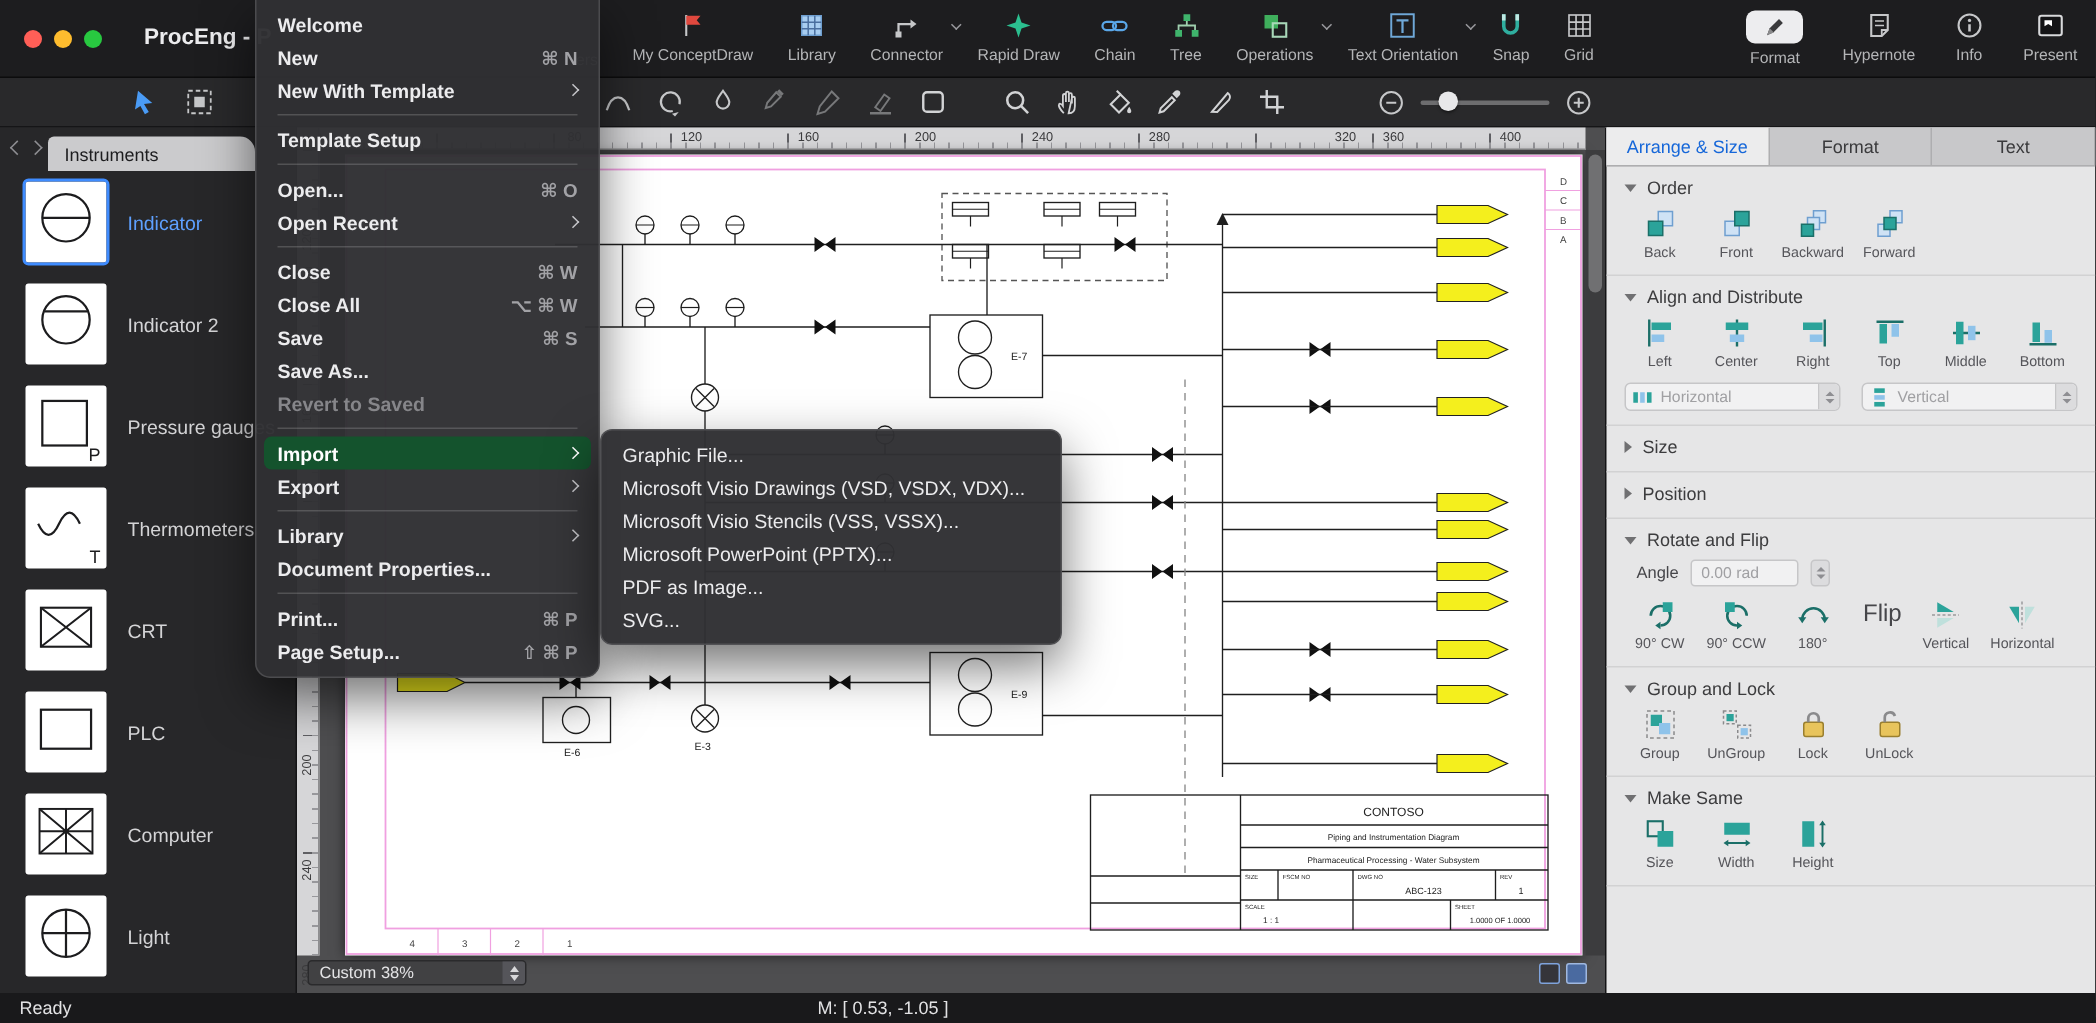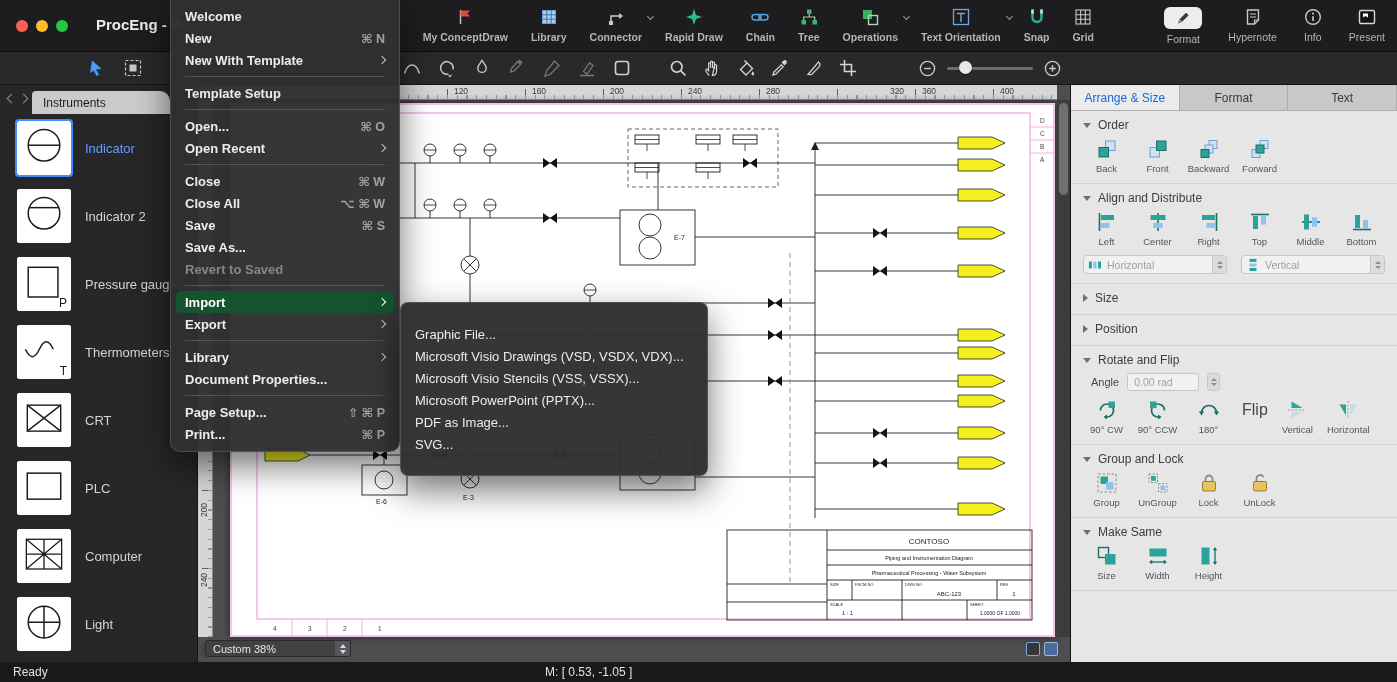--- a/index.html
+++ b/index.html
@@ -6,21 +6,21 @@
   *{box-sizing:border-box;font-family:"Liberation Sans","DejaVu Sans",sans-serif;}
   .screen{position:relative;width:1397px;height:682px;overflow:hidden;background:#2a2a2c;}
   svg{display:block;width:100%;height:100%;}
 
   
   .titlebar{position:absolute;left:0;top:0;width:100%;height:52px;background:#1d1d1f;border-bottom:1px solid #0c0c0d;}
   .lights{position:absolute;left:16px;top:20px;display:flex;gap:8px;}
   .light{width:12px;height:12px;border-radius:50%;}
   .light.red{background:#ff5f57;}.light.yellow{background:#febc2e;}.light.green{background:#28c840;}
   .app-title{position:absolute;left:96px;top:16px;font-size:15px;font-weight:bold;color:#ececee;}
-  .tb-items{position:absolute;left:384px;top:7px;display:flex;gap:23px;align-items:flex-start;font-weight:bold;}
+  .tb-items{position:absolute;left:384px;top:7px;display:flex;gap:23px;align-items:flex-start;}
   .tb-right{position:absolute;right:12px;top:7px;display:flex;gap:26px;}
   .tb-item{display:flex;flex-direction:column;align-items:center;gap:4px;position:relative;cursor:default;}
   .tb-item .icn{width:20px;height:20px;position:relative;}
   .tb-item.pill .icn{width:38px;height:22px;background:#ededef;border-radius:6px;padding:1px 9px;}
   .tb-label{font-size:10.5px;color:#b4b5b7;white-space:nowrap;}
   .tb-chev{position:absolute;right:-11px;top:7px;width:5px;height:5px;border-right:1.3px solid #9a9a9e;border-bottom:1.3px solid #9a9a9e;transform:rotate(45deg);}
   .tb-partial{margin-top:27px;font-size:10.5px;color:#b4b5b7;}
 
   
   .toolrow{position:absolute;left:0;top:52px;width:100%;height:33px;background:#29292b;border-bottom:1px solid #151517;}
@@ -64,21 +64,21 @@
   .zoom-select .zval{flex:1;padding-left:7px;}
   .zoom-step{width:15px;height:100%;background:#55555a;border-radius:0 2px 2px 0;display:flex;flex-direction:column;align-items:center;justify-content:center;gap:2px;}
   .tri-up-s{width:0;height:0;border-left:3px solid transparent;border-right:3px solid transparent;border-bottom:4px solid #d8d8da;}
   .tri-dn-s{width:0;height:0;border-left:3px solid transparent;border-right:3px solid transparent;border-top:4px solid #d8d8da;}
   .fit-btn{position:absolute;bottom:6px;width:14px;height:14px;border:1.5px solid #7fa3dc;border-radius:2px;background:#35353a;}
   .fit-btn.b1{right:30px;}
   .fit-btn.b2{right:12px;border-color:#9fb8e0;background:#4a6aa0;}
 
   
   .menu{position:absolute;left:170px;top:0;width:230px;background:rgba(47,47,51,0.97);border:1px solid rgba(255,255,255,.14);border-top:none;border-radius:0 0 10px 10px;box-shadow:0 14px 34px rgba(0,0,0,.55);padding:5px 0 6px;z-index:100;font-weight:bold;}
-  .submenu{position:absolute;left:400px;top:302px;width:308px;background:rgba(47,47,51,0.97);border:1px solid rgba(255,255,255,.14);border-radius:8px;box-shadow:0 14px 34px rgba(0,0,0,.55);padding:20px 0;z-index:101;}
+  .submenu{position:absolute;left:400px;top:286px;width:308px;background:rgba(47,47,51,0.97);border:1px solid rgba(255,255,255,.14);border-radius:8px;box-shadow:0 14px 34px rgba(0,0,0,.55);padding:5px 0;z-index:101;}
   .menu-item{height:22px;display:flex;align-items:center;margin:0 5px;padding:0 9px;border-radius:5px;font-size:13px;color:#ececee;white-space:nowrap;}
   .menu-item .mi-label{flex:1;overflow:hidden;}
   .menu-item .mi-short{font-size:12.5px;color:#a2a2a6;margin-left:12px;}
   .menu-item.hl{background:#14532d;color:#fff;}
   .menu-item.disabled{color:#86868a;}
   .menu-sep{height:1px;background:rgba(255,255,255,.17);margin:5px 14px;}
   .mi-arrow{width:6px;height:6px;border-right:1.5px solid #c6c6ca;border-bottom:1.5px solid #c6c6ca;transform:rotate(-45deg);margin-left:10px;}
   .menu-item.hl .mi-arrow{border-color:#fff;}
 
   
@@ -1051,26 +1051,26 @@
       <div class="menu-sep"></div>
       <div class="menu-item">
         <div class="mi-label">Library</div>
         <div class="mi-arrow"></div>
       </div>
       <div class="menu-item">
         <div class="mi-label">Document Properties...</div>
       </div>
       <div class="menu-sep"></div>
       <div class="menu-item">
+        <div class="mi-label">Print...</div>
+        <div class="mi-short">⌘ P</div>
+      </div>
+      <div class="menu-item">
         <div class="mi-label">Page Setup...</div>
         <div class="mi-short">⇧ ⌘ P</div>
-      </div>
-      <div class="menu-item">
-        <div class="mi-label">Print...</div>
-        <div class="mi-short">⌘ P</div>
       </div>
     </div>
 
   <div class="submenu" id="import-submenu">
       <div class="menu-item">
         <div class="mi-label">Graphic File...</div>
       </div>
       <div class="menu-item">
         <div class="mi-label">Microsoft Visio Drawings (VSD, VSDX, VDX)...</div>
       </div>

